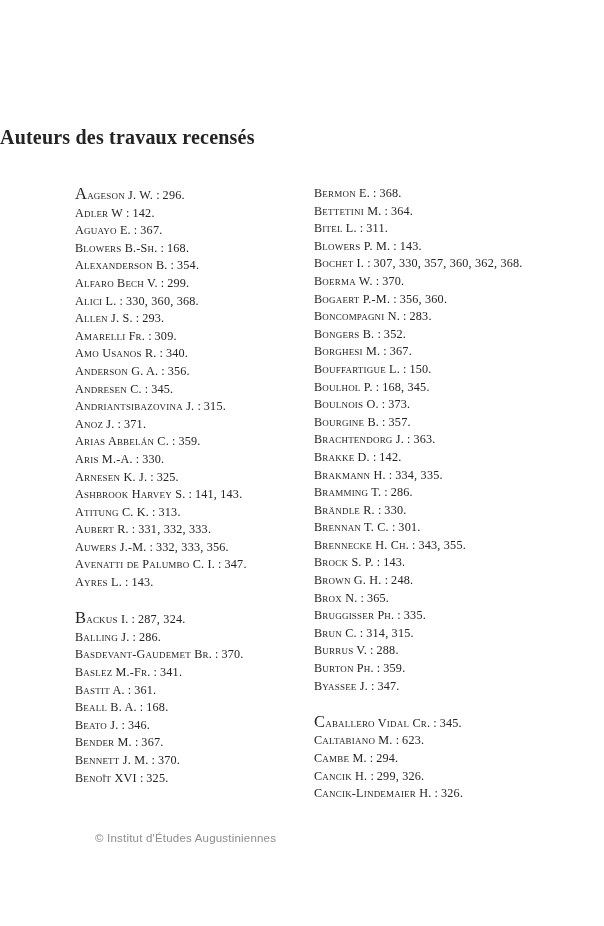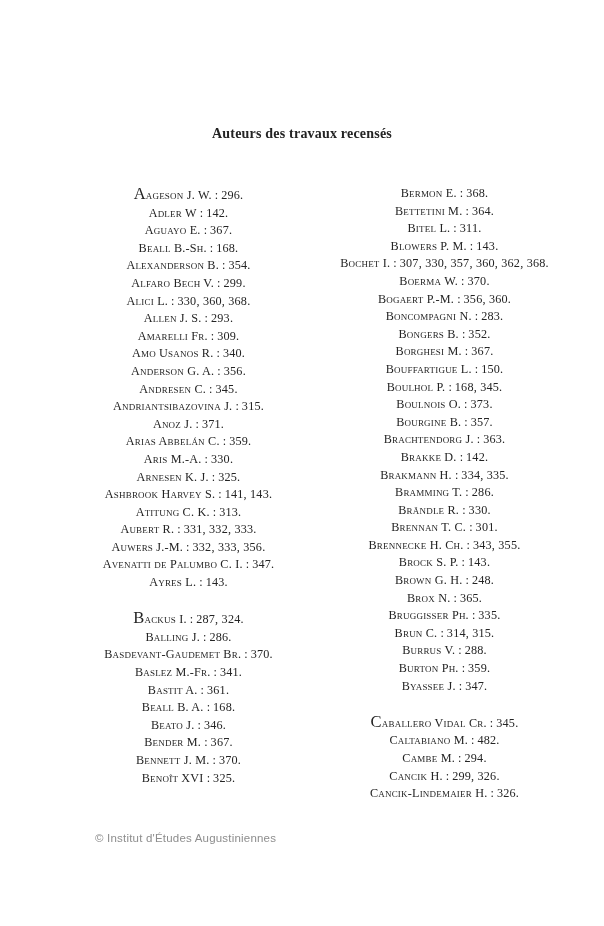--- a/index.html
+++ b/index.html
@@ -15,37 +15,35 @@
     background: #ffffff;
     overflow: hidden;
     font-family: "Liberation Serif", "DejaVu Serif", serif;
     color: #242424;
   }
   .title {
     position: absolute;
     top: 126px;
     left: 0;
     width: 100%;
-    text-align: center;
-    font-size: 14px;
+    font-size: 20px;
     font-weight: bold;
     letter-spacing: 0.2px;
     margin: 0;
   }
   .columns {
     position: absolute;
     left: 75px;
     top: 185px;
     display: flex;
     width: 500px;
   }
   .col {
     width: 227px;
     flex: 0 0 227px;
-    text-align: center;
   }
   .col + .col {
     flex: 1 1 auto;
     width: auto;
     margin-left: 12px;
   }
   .section + .section {
     margin-top: 17.6px;
   }
   .entry {
@@ -77,21 +75,21 @@
 <body>
 
 <div class="page">
   <h1 class="title">Auteurs des travaux recensés</h1>
   <div class="columns">
     <div class="col">
         <div class="section">
           <div class="entry"><span class="name"><span class="lead-cap">A</span>ageson J. W.</span> : <span class="pages">296.</span></div>
           <div class="entry"><span class="name">Adler W</span> : <span class="pages">142.</span></div>
           <div class="entry"><span class="name">Aguayo E.</span> : <span class="pages">367.</span></div>
-          <div class="entry"><span class="name">Beall B.-Sh.</span> : <span class="pages">168.</span></div>
+          <div class="entry"><span class="name">Blowers B.-Sh.</span> : <span class="pages">168.</span></div>
           <div class="entry"><span class="name">Alexanderson B.</span> : <span class="pages">354.</span></div>
           <div class="entry"><span class="name">Alfaro Bech V.</span> : <span class="pages">299.</span></div>
           <div class="entry"><span class="name">Alici L.</span> : <span class="pages">330, 360, 368.</span></div>
           <div class="entry"><span class="name">Allen J. S.</span> : <span class="pages">293.</span></div>
           <div class="entry"><span class="name">Amarelli Fr.</span> : <span class="pages">309.</span></div>
           <div class="entry"><span class="name">Amo Usanos R.</span> : <span class="pages">340.</span></div>
           <div class="entry"><span class="name">Anderson G. A.</span> : <span class="pages">356.</span></div>
           <div class="entry"><span class="name">Andresen C.</span> : <span class="pages">345.</span></div>
           <div class="entry"><span class="name">Andriantsibazovina J.</span> : <span class="pages">315.</span></div>
           <div class="entry"><span class="name">Anoz J.</span> : <span class="pages">371.</span></div>
@@ -145,21 +143,21 @@
           <div class="entry"><span class="name">Brown G. H.</span> : <span class="pages">248.</span></div>
           <div class="entry"><span class="name">Brox N.</span> : <span class="pages">365.</span></div>
           <div class="entry"><span class="name">Bruggisser Ph.</span> : <span class="pages">335.</span></div>
           <div class="entry"><span class="name">Brun C.</span> : <span class="pages">314, 315.</span></div>
           <div class="entry"><span class="name">Burrus V.</span> : <span class="pages">288.</span></div>
           <div class="entry"><span class="name">Burton Ph.</span> : <span class="pages">359.</span></div>
           <div class="entry"><span class="name">Byassee J.</span> : <span class="pages">347.</span></div>
         </div>
         <div class="section">
           <div class="entry"><span class="name"><span class="lead-cap">C</span>aballero Vidal Cr.</span> : <span class="pages">345.</span></div>
-          <div class="entry"><span class="name">Caltabiano M.</span> : <span class="pages">482.</span></div>
+          <div class="entry"><span class="name">Caltabiano M.</span> : <span class="pages">623.</span></div>
           <div class="entry"><span class="name">Cambe M.</span> : <span class="pages">294.</span></div>
           <div class="entry"><span class="name">Cancik H.</span> : <span class="pages">299, 326.</span></div>
           <div class="entry"><span class="name">Cancik-Lindemaier H.</span> : <span class="pages">326.</span></div>
         </div>
       </div>
   </div>
   <div class="footer">© Institut d'Études Augustiniennes</div>
 </div>
 
 </body></html>

